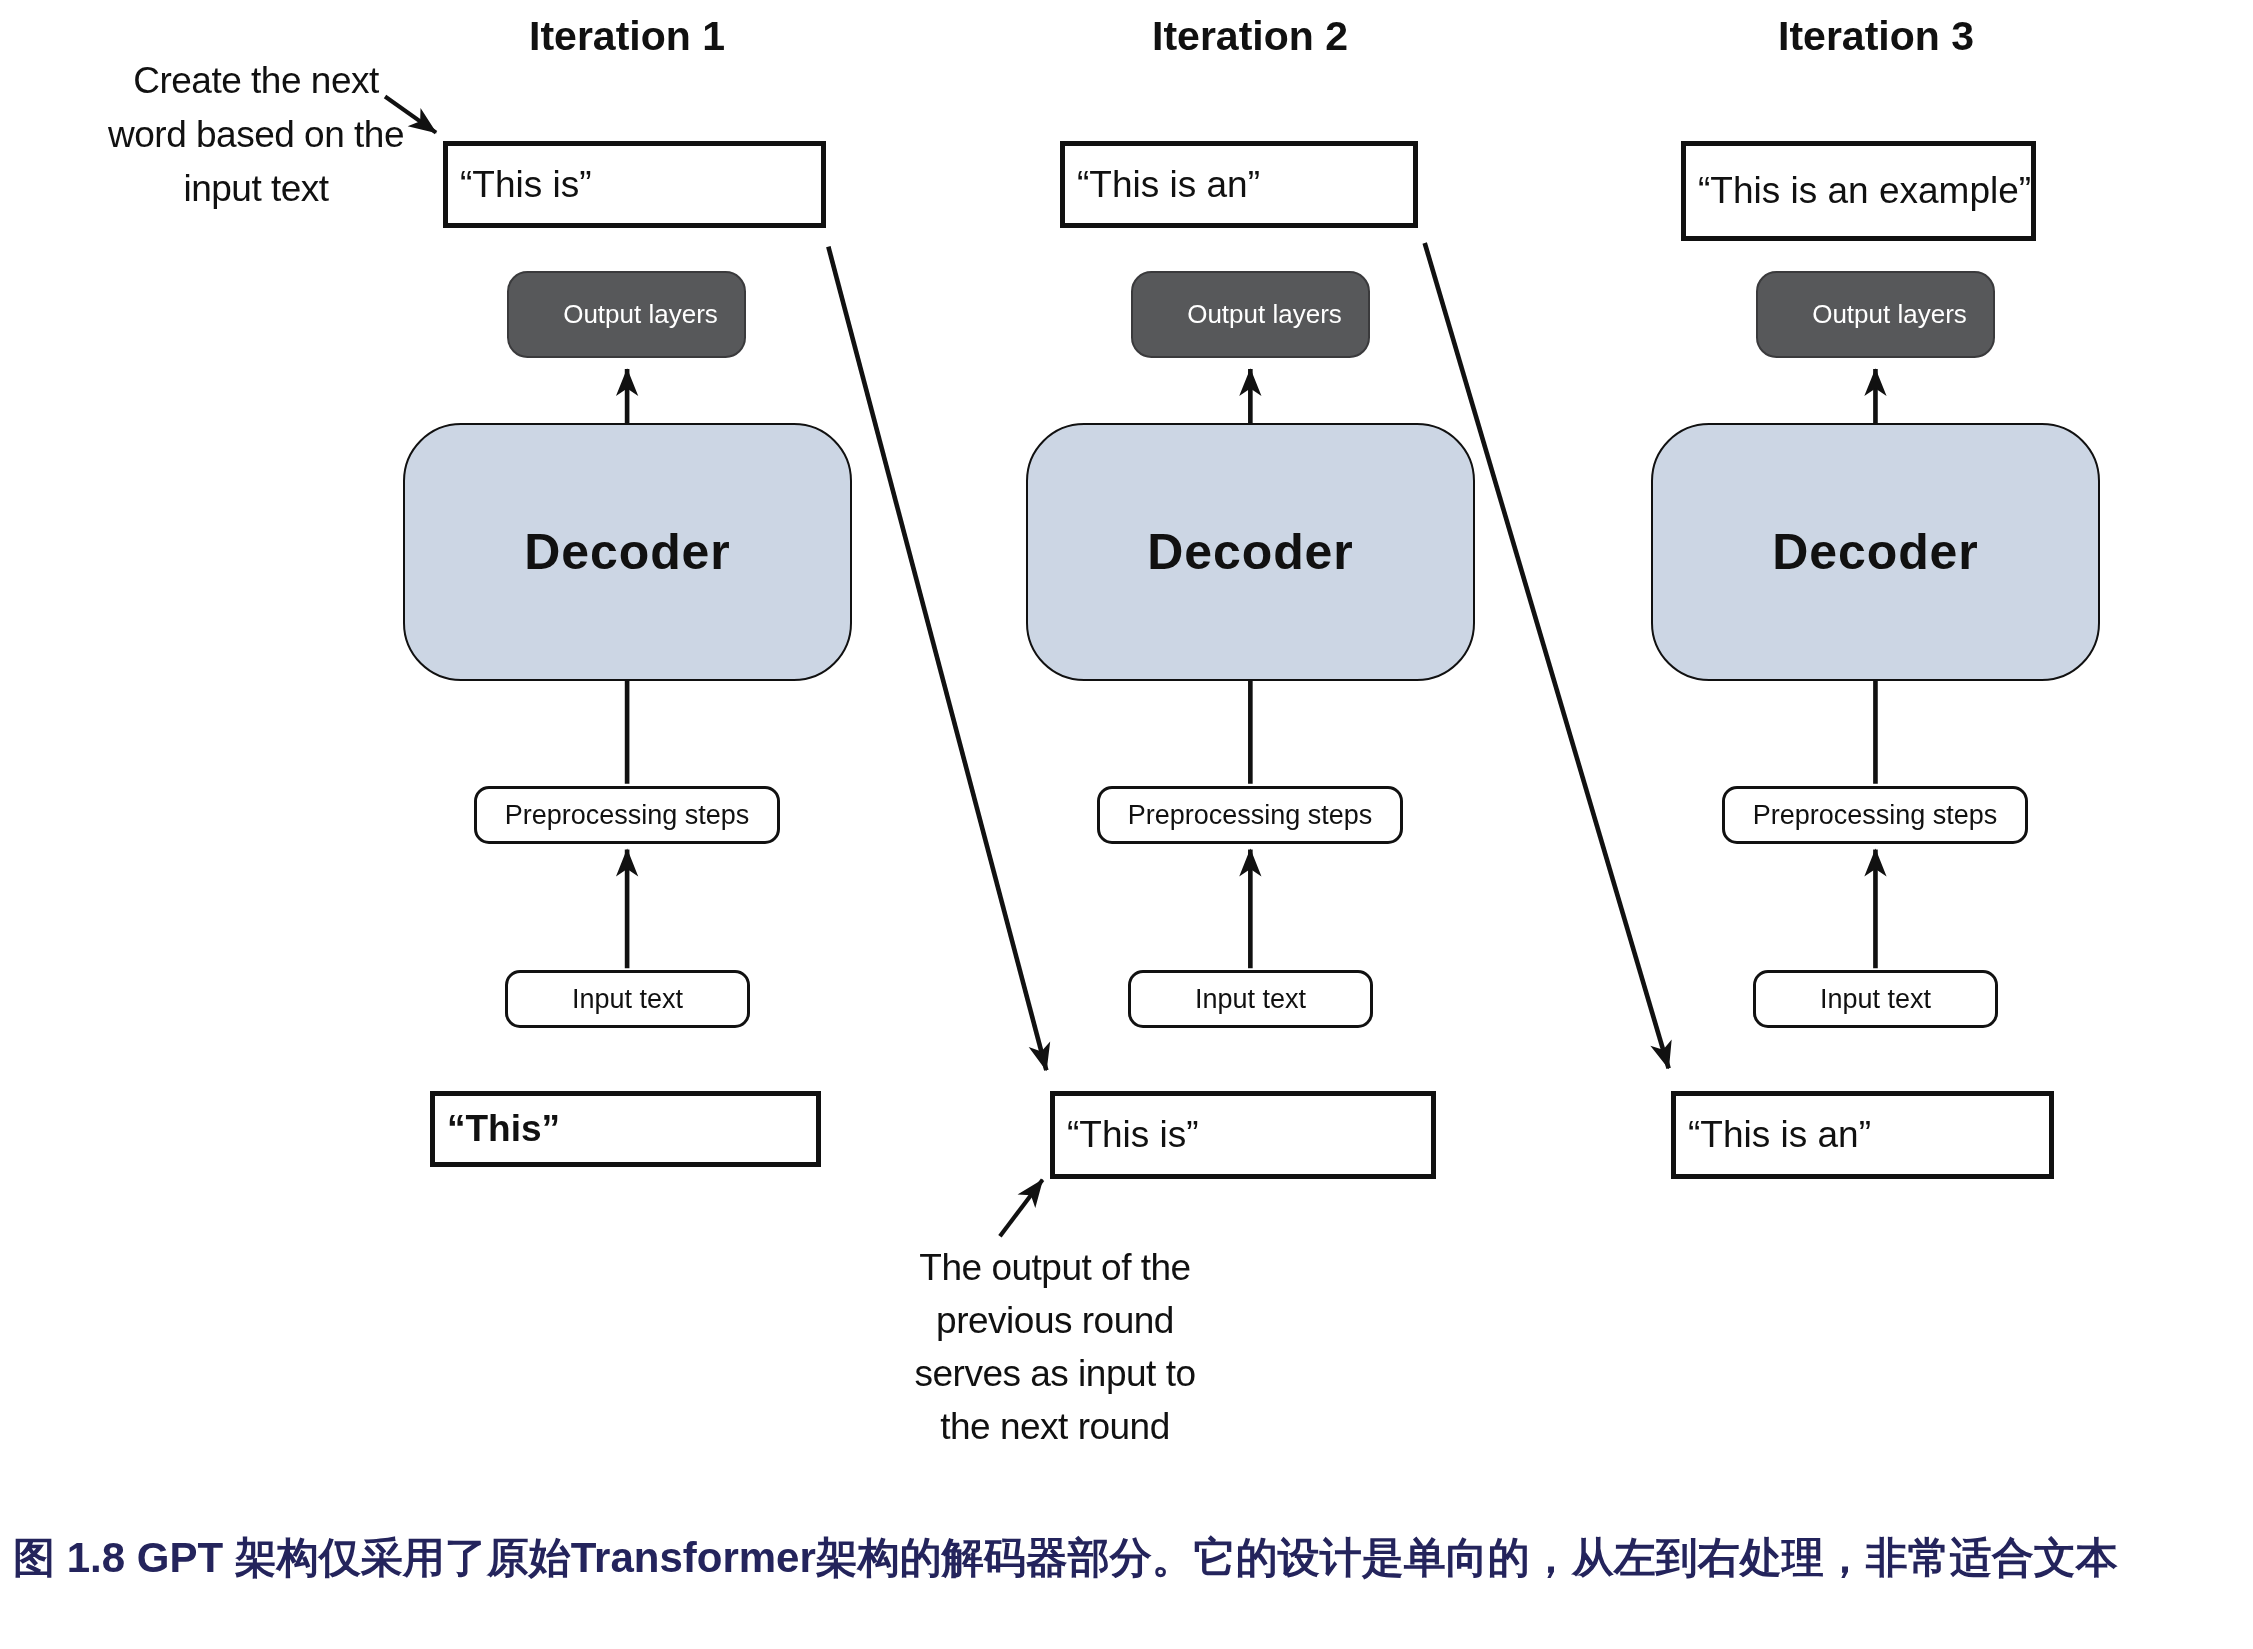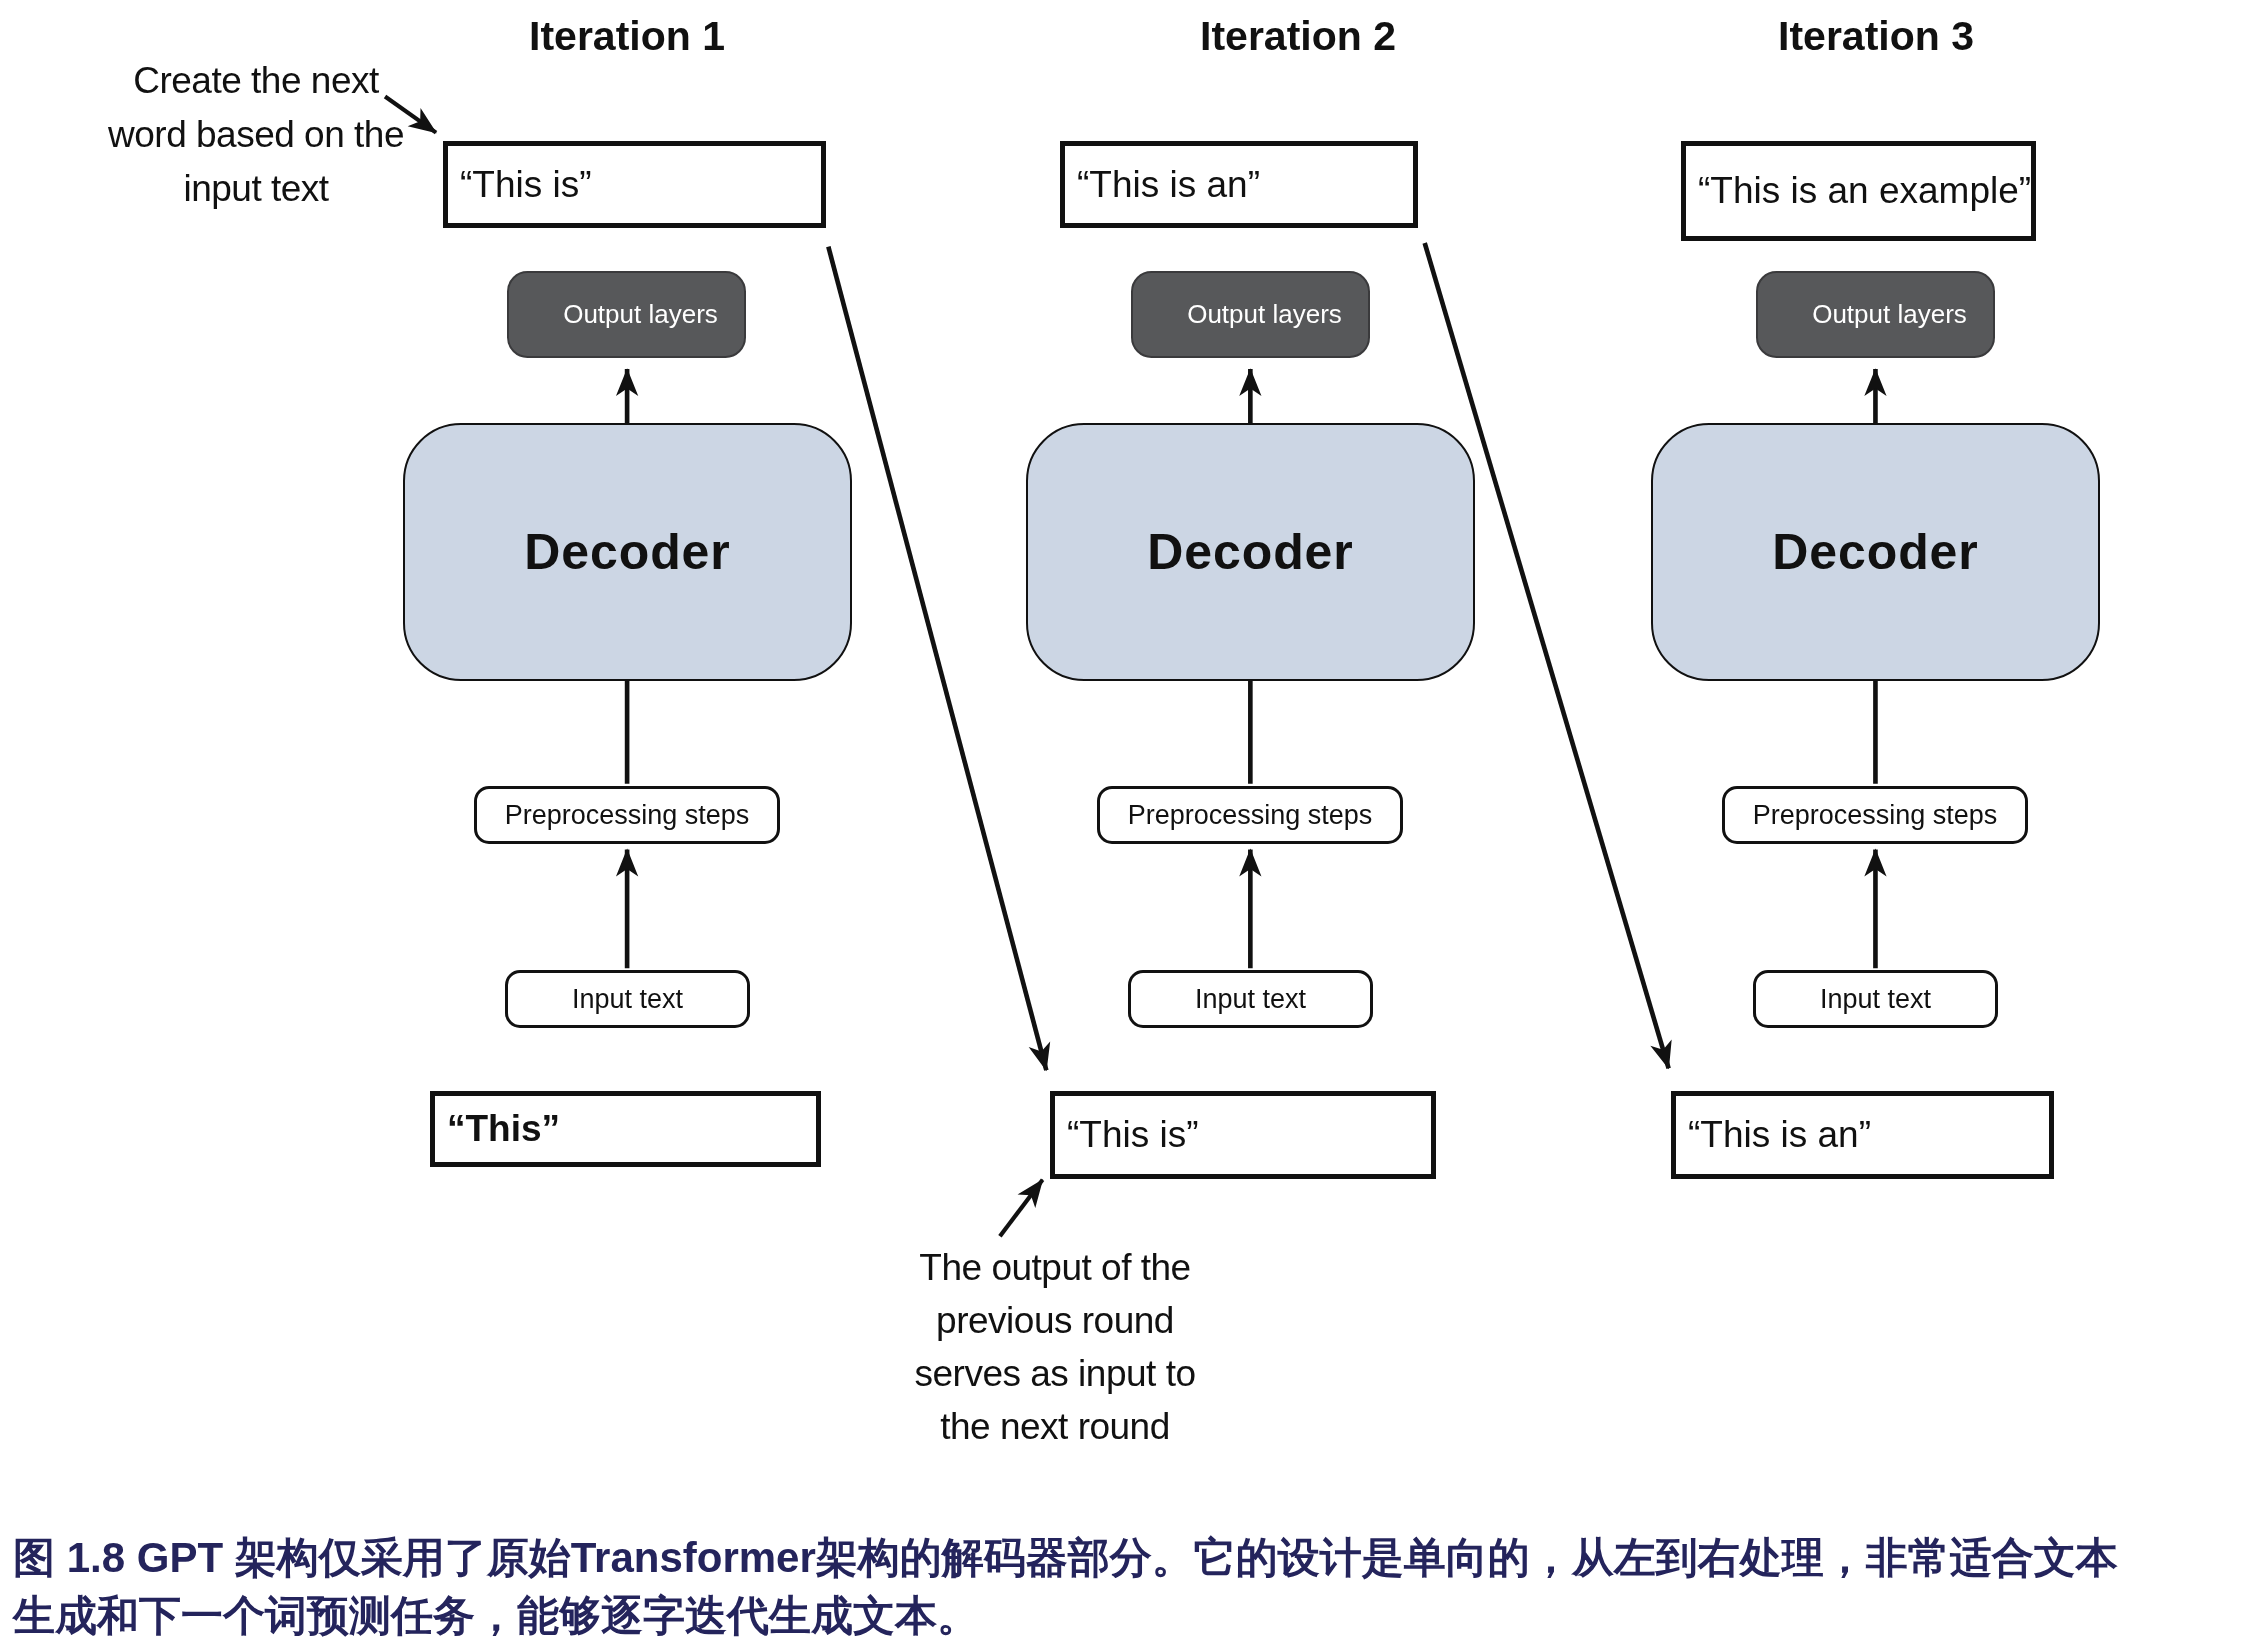--- a/index.html
+++ b/index.html
@@ -144,21 +144,21 @@
       <span>Preprocessing steps</span>
     </div>
     <div class="pill input-text" style="left: 505px; top: 970px; width: 245px; height: 58px;">
       <span>Input text</span>
     </div>
     <div class="quote-box bottom" style="left: 430px; top: 1091px; width: 391px; height: 76px; font-weight: bold;">
       <span>“This”</span>
     </div>
   </div>
       <div class="col-group">
-    <div class="col-header" style="left: 1250px; top: 13px; margin-left: 48px;">Iteration 2</div>
+    <div class="col-header" style="left: 1250px; top: 13px;">Iteration 2</div>
     <div class="quote-box top" style="left: 1060px; top: 141px; width: 358px; height: 87px;">
       <span>“This is an”</span>
     </div>
     <div class="output-layers" style="left: 1131px; top: 271px; width: 239px; height: 87px; background: rgb(87, 88, 90);">
       <span>Output layers</span>
     </div>
     <div class="decoder-box" style="left: 1026px; top: 423px; width: 449px; height: 258px; background: rgb(204, 214, 228);">
       <span>Decoder</span>
     </div>
     <div class="pill preprocessing" style="left: 1097px; top: 786px; width: 306px; height: 58px;">
@@ -189,17 +189,16 @@
       <span>Input text</span>
     </div>
     <div class="quote-box bottom" style="left: 1671px; top: 1091px; width: 383px; height: 88px;">
       <span>“This is an”</span>
     </div>
   </div>
     </div>
 
   <div id="caption" style="color: rgb(36, 36, 92);">
       <div class="caption-line">图 1.8  GPT 架构仅采用了原始Transformer架构的解码器部分。它的设计是单向的，从左到右处理，非常适合文本</div>
-      <div class="caption-line">生成和下一个词预测任务，能够逐字迭代生成文本。</div>
     </div>
 
 </div>
 
 
 </body></html>

